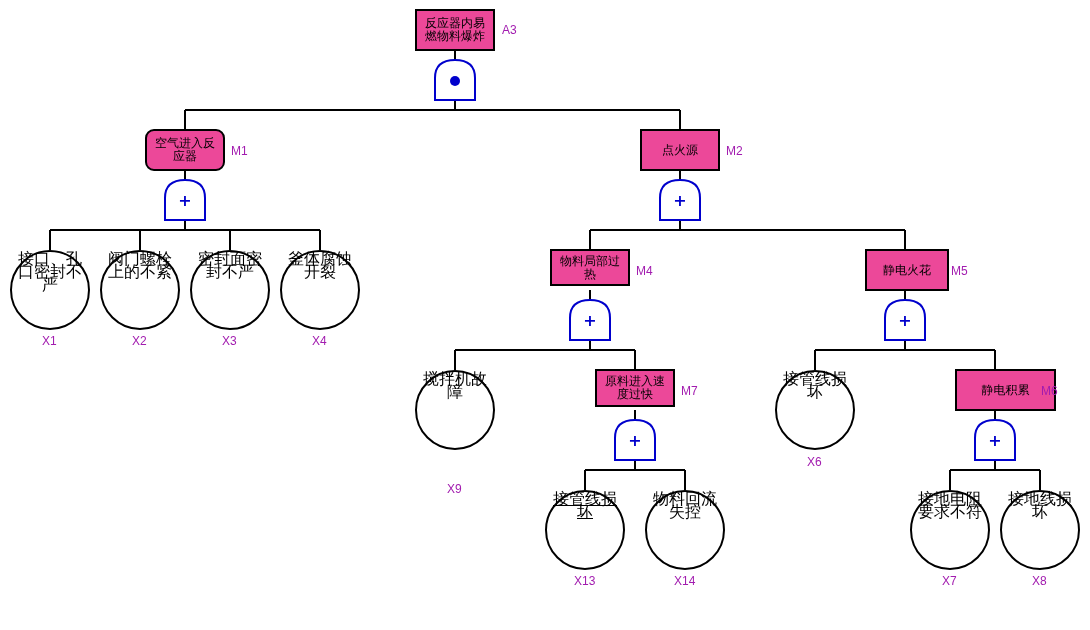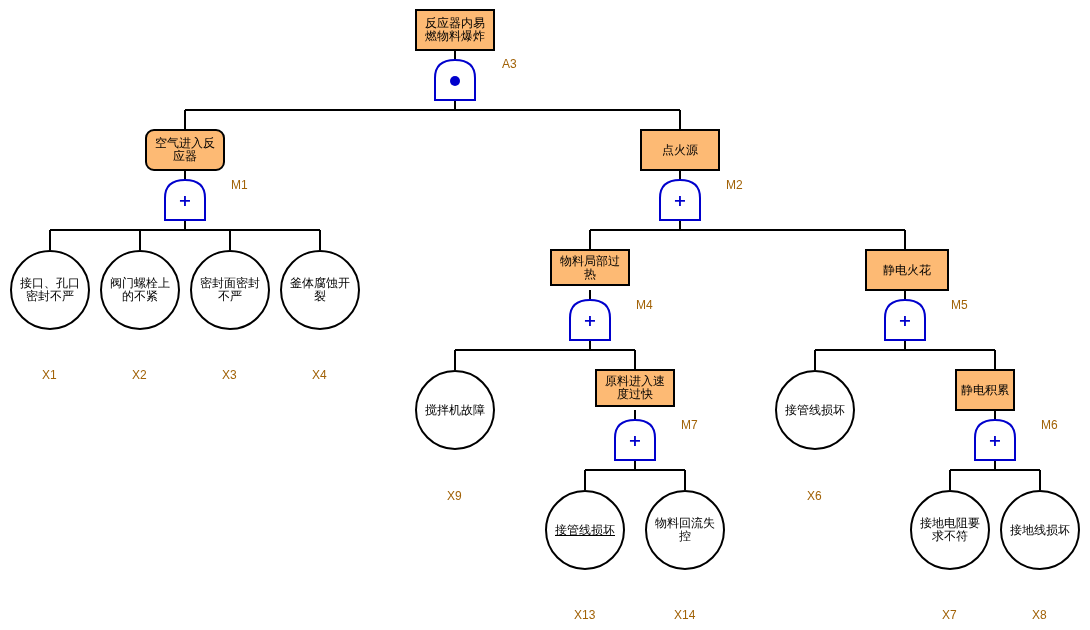--- a/index.html
+++ b/index.html
@@ -1,26 +1,26 @@
 <!DOCTYPE html>
 <html><head>
 <meta charset="utf-8">
 <style>
   html, body { margin: 0; padding: 0; background: #ffffff; }
   body { width: 1090px; height: 630px; position: relative; overflow: hidden;
          font-family: "DejaVu Sans", sans-serif; }
   #canvas { position: absolute; left: 0; top: 0; width: 1090px; height: 630px; }
   .event-box { position: absolute; box-sizing: border-box; border: 2px solid #000;
-               background: #fdba74; display: flex; align-items: center; justify-content: center;
+               background: #ec4899; display: flex; align-items: center; justify-content: center;
                text-align: center; font-size: 12px; line-height: 13px; color: #000; padding: 0 4px; }
   .basic-circle { position: absolute; box-sizing: border-box; border: 2px solid #000;
-                  border-radius: 50%; background: #fff; display: flex; align-items: center;
-                  justify-content: center; text-align: center; font-size: 12px; line-height: 13px;
+                  border-radius: 50%; background: #fff; display: flex; align-items: flex-start;
+                  justify-content: center; text-align: center; font-size: 16px; line-height: 13px;
                   color: #000; padding: 0 6px; }
-  .node-id { position: absolute; font-family: "Liberation Sans", sans-serif; font-size: 12px; color: #a16207; margin-top: 34px; }
+  .node-id { position: absolute; font-family: "Liberation Sans", sans-serif; font-size: 12px; color: #a21caf; }
 </style>
 </head>
 <body>
 
 <svg id="canvas" width="1090" height="630">
   <g stroke="#000" stroke-width="2" fill="none">
 
     <line x1="455" y1="50" x2="455" y2="60"></line>
     <line x1="455" y1="100" x2="455" y2="110"></line>
     <line x1="185" y1="110" x2="680" y2="110"></line>
@@ -120,21 +120,21 @@
 <div class="event-box" style="left:865px;top:249px;width:84px;height:42px;">
     <span>静电火花</span>
   </div>
 <div class="node-id" style="left:951px;top:264px;">M5</div>
 
 <div class="event-box" style="left:595px;top:369px;width:80px;height:38px;">
     <span>原料进入速度过快</span>
   </div>
 <div class="node-id" style="left:681px;top:384px;">M7</div>
 
-<div class="event-box" style="left:955px;top:369px;width:60px;height:42px;">
+<div class="event-box" style="left:955px;top:369px;width:101px;height:42px;">
     <span>静电积累</span>
   </div>
 <div class="node-id" style="left:1041px;top:384px;">M6</div>
 
 <div class="basic-circle" style="left:10px;top:250px;width:80px;height:80px;">
     <span>接口、孔口密封不严</span>
   </div>
 <div class="node-id" style="left:42px;top:334px;">X1</div>
 
 <div class="basic-circle" style="left:100px;top:250px;width:80px;height:80px;">
@@ -148,21 +148,21 @@
 <div class="node-id" style="left:222px;top:334px;">X3</div>
 
 <div class="basic-circle" style="left:280px;top:250px;width:80px;height:80px;">
     <span>釜体腐蚀开裂</span>
   </div>
 <div class="node-id" style="left:312px;top:334px;">X4</div>
 
 <div class="basic-circle" style="left:415px;top:370px;width:80px;height:80px;">
     <span>搅拌机故障</span>
   </div>
-<div class="node-id" style="left:447px;top:455px;">X9</div>
+<div class="node-id" style="left:447px;top:482px;">X9</div>
 
 <div class="basic-circle" style="left:545px;top:490px;width:80px;height:80px;text-decoration:underline;">
     <span>接管线损坏</span>
   </div>
 <div class="node-id" style="left:574px;top:574px;">X13</div>
 
 <div class="basic-circle" style="left:645px;top:490px;width:80px;height:80px;">
     <span>物料回流失控</span>
   </div>
 <div class="node-id" style="left:674px;top:574px;">X14</div>

